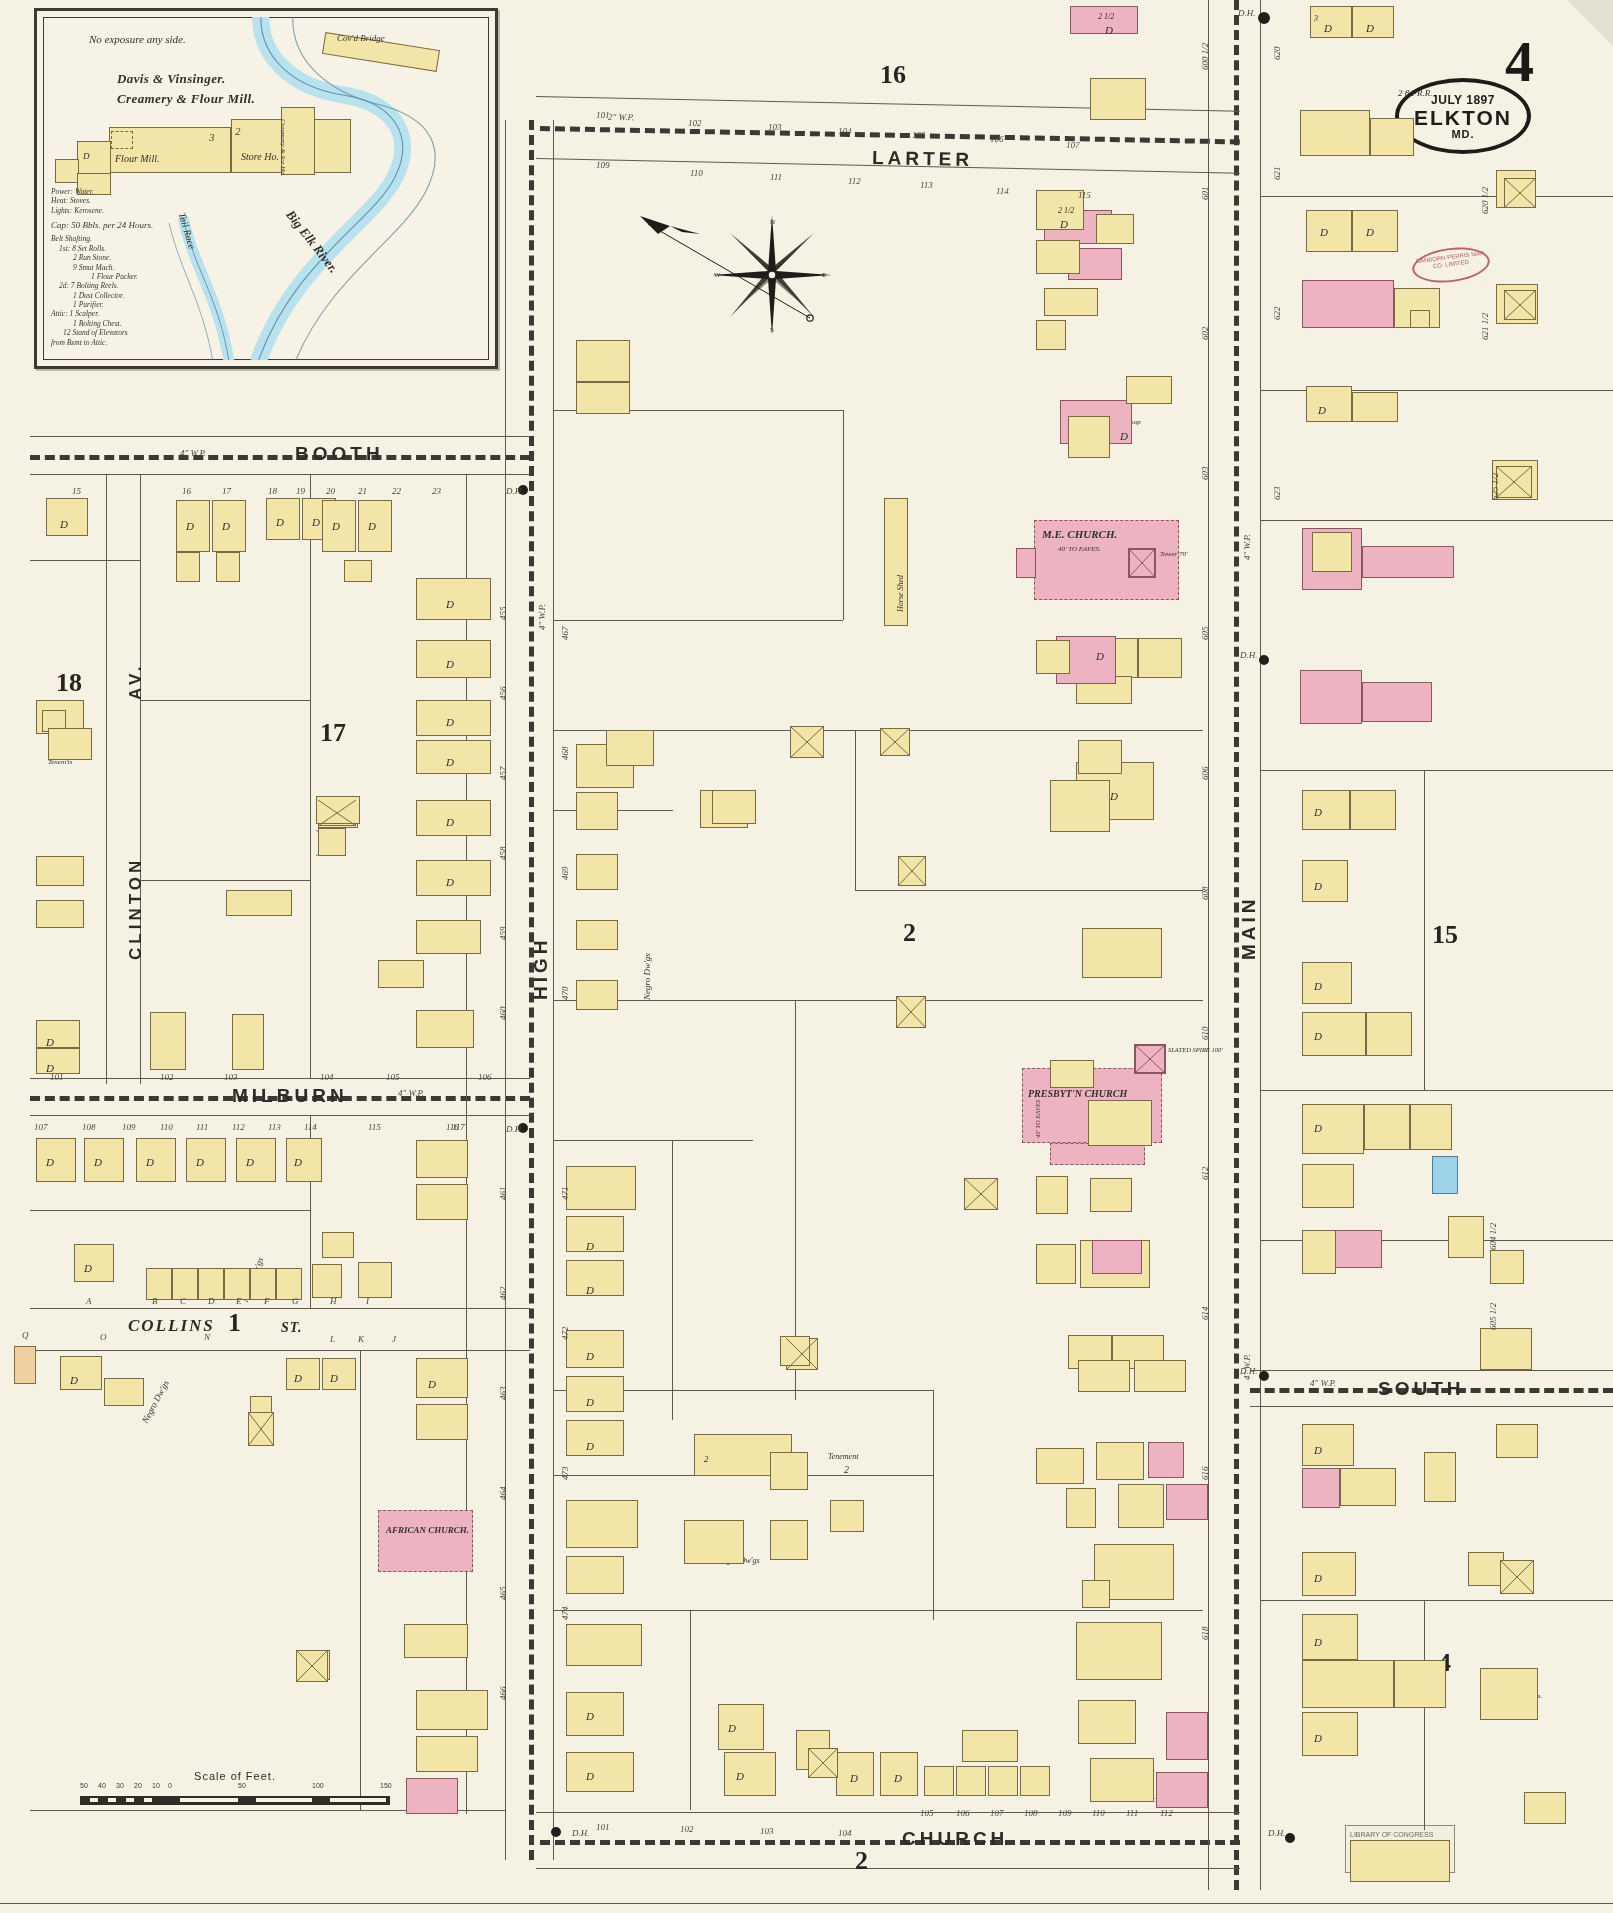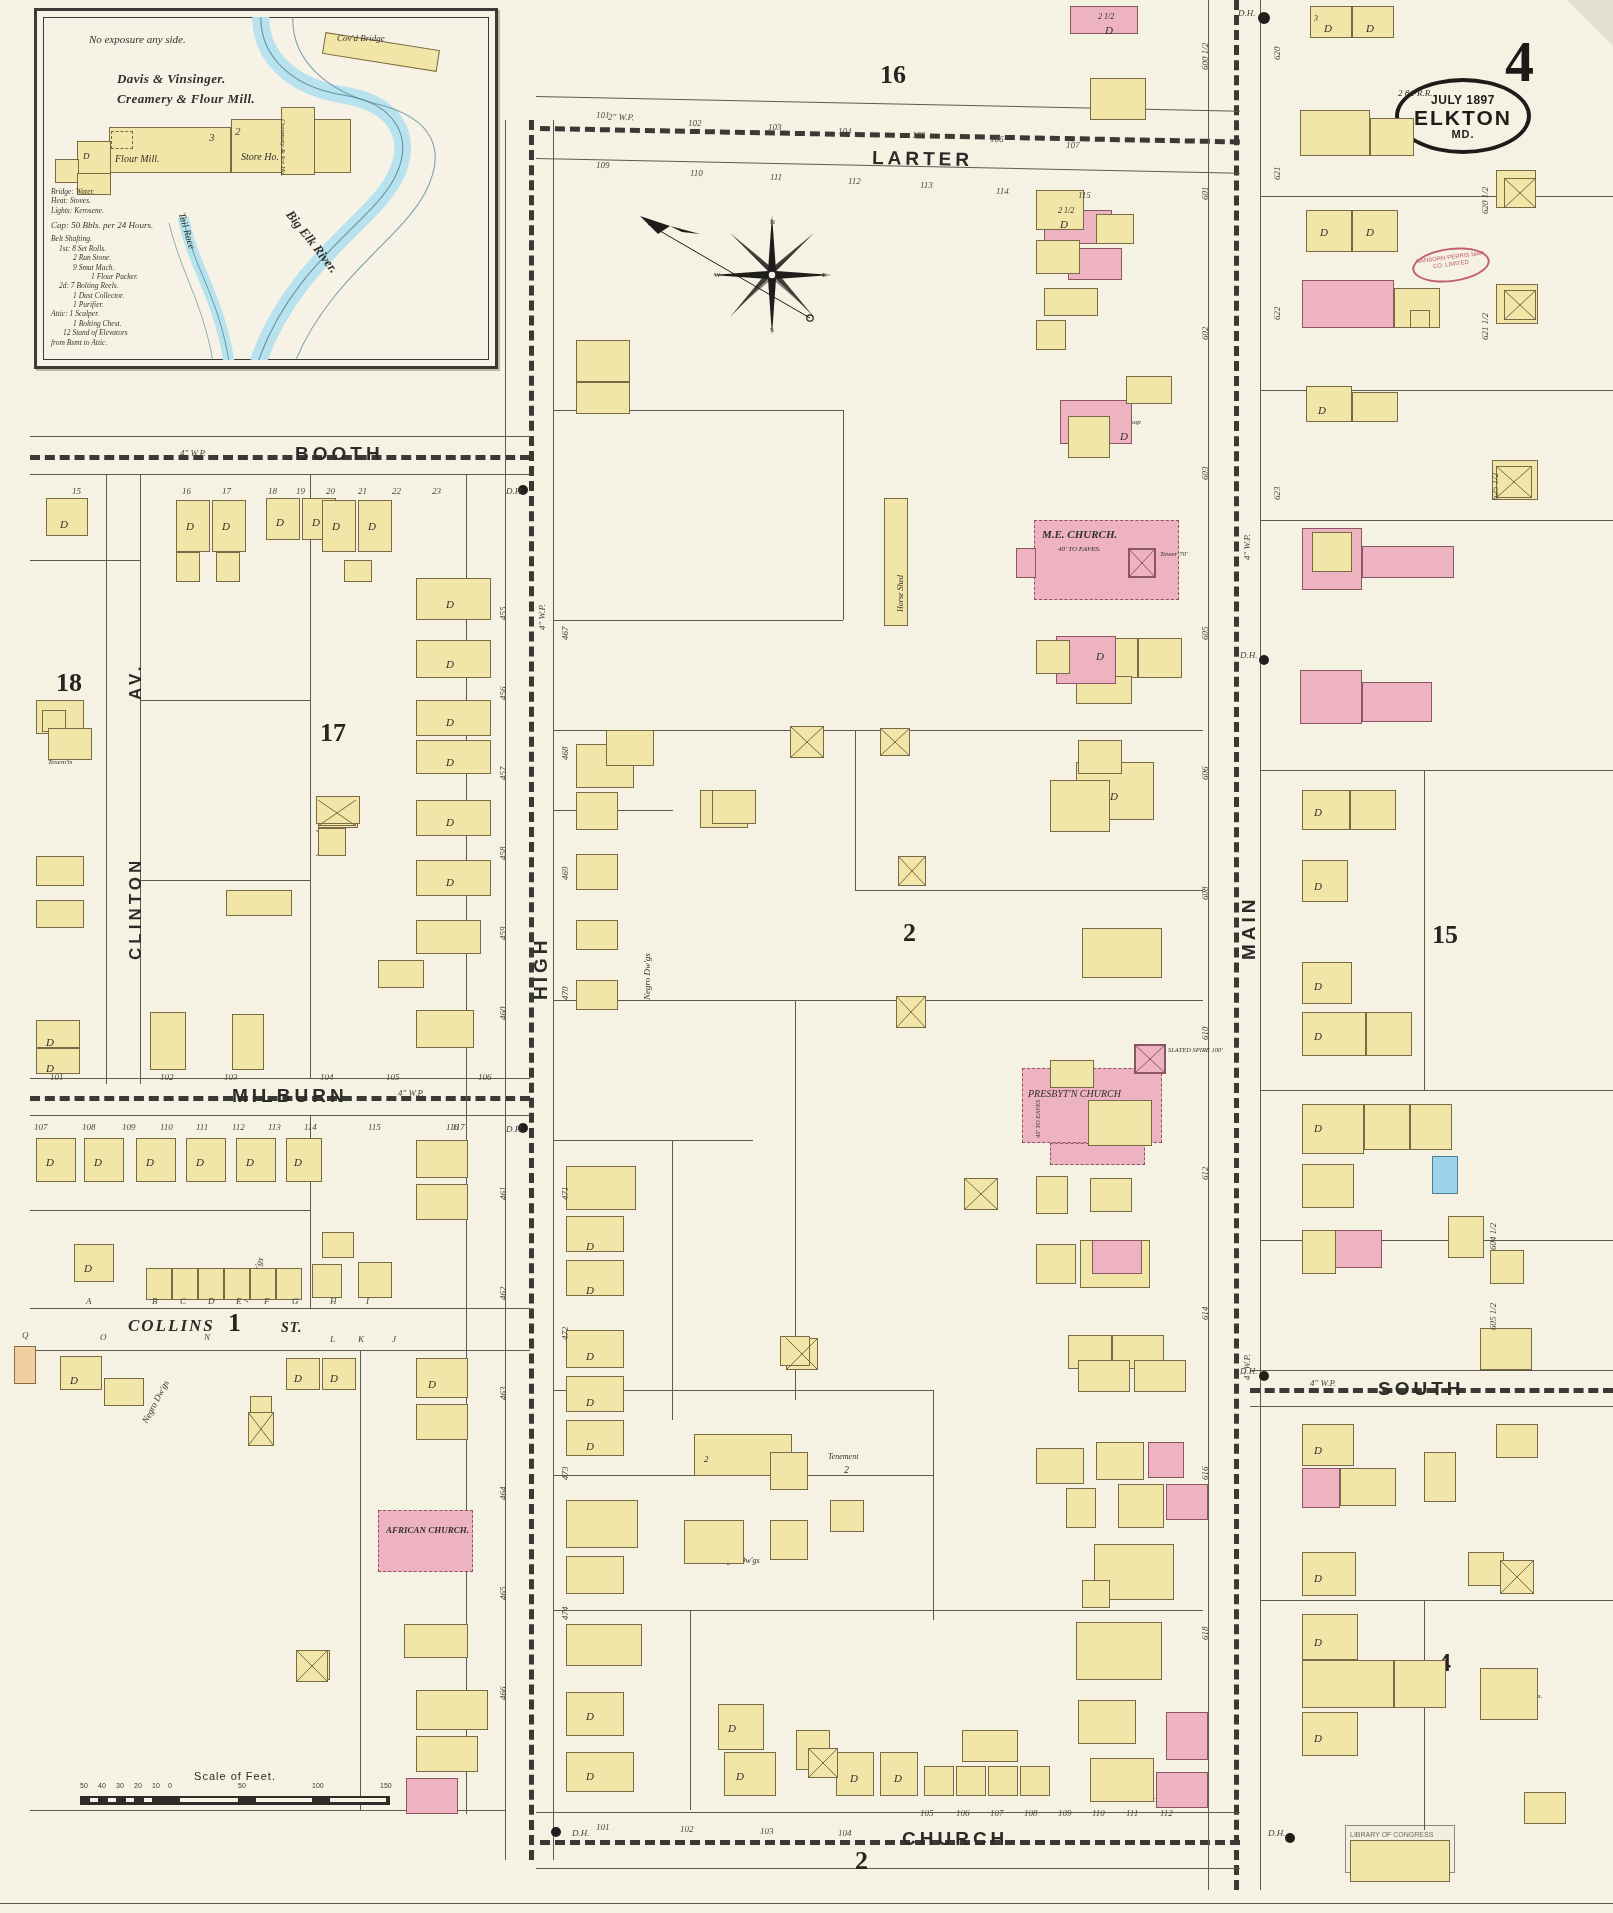--- a/index.html
+++ b/index.html
@@ -113,21 +113,21 @@
     <div class="hand" style="left:204px;top:140px;font-size:10px;">Store Ho.</div>
     <div class="num" style="left:172px;top:120px;font-size:11px;">3</div>
     <div class="num" style="left:198px;top:114px;font-size:11px;">2</div>
     <div class="hand" style="left:250px;top:108px;font-size:7px;transform:rotate(90deg);transform-origin:0 0;">Creamery &amp; Ice Ho.</div>
     <div class="hand" style="left:46px;top:140px;font-size:9px;">D</div>
 
     <div class="hand" style="left:258px;top:196px;font-size:13px;transform:rotate(52deg);transform-origin:0 0;font-weight:bold;">Big Elk River.</div>
     <div class="hand" style="left:150px;top:200px;font-size:10px;transform:rotate(73deg);transform-origin:0 0;">Tail Race</div>
 
     <div class="lbl" style="left:14px;top:176px;font-size:7.5px;">
-      <div>Bridge: Water.</div>
+      <div>Power: Water.</div>
       <div>Heat: Stoves.</div>
       <div>Lights: Kerosene.</div>
       <div style="margin-top:5px;font-size:9px;">Cap: 50 Bbls. per 24 Hours.</div>
       <div style="margin-top:3px;">Belt Shafting.</div>
       <div style="margin-left:8px;">1st: 8 Set Rolls.</div>
       <div style="margin-left:22px;">2 Run Stone.</div>
       <div style="margin-left:22px;">9 Smut Mach.</div>
       <div style="margin-left:40px;">1 Flour Packer.</div>
       <div style="margin-left:8px;">2d: 7 Bolting Reels.</div>
       <div style="margin-left:22px;">1 Dust Collector.</div>
@@ -290,21 +290,21 @@
   <div class="hand" style="left:1058px;top:545px;font-size:7px;">40' TO EAVES.</div>
   <div class="hand" style="left:1160px;top:550px;font-size:7px;">Tower 70'</div>
 
   <div class="bldg pink" style="left:1022px;top:1068px;width:140px;height:75px;border-style:dashed;"></div>
   <div class="bldg pink" style="left:1134px;top:1044px;width:32px;height:30px;border:2px solid #8c5563;"></div>
   <svg class="abs" style="left:1134px;top:1044px;" width="32" height="30">
     <line x1="0" y1="0" x2="32" y2="30" stroke="#8c5563" stroke-width="1"></line>
     <line x1="32" y1="0" x2="0" y2="30" stroke="#8c5563" stroke-width="1"></line>
   </svg>
   <div class="bldg pink" style="left:1050px;top:1143px;width:95px;height:22px;border-style:dashed;"></div>
-  <div class="hand" style="left:1028px;top:1088px;font-size:10px;font-weight:normal;">PRESBYT'N CHURCH</div>
+  <div class="hand" style="left:1028px;top:1088px;font-size:10px;font-weight:bold;">PRESBYT'N CHURCH</div>
   <div class="hand" style="left:1092px;top:1104px;font-size:7px;">45' TO EAVES</div>
   <div class="hand" style="left:1168px;top:1046px;font-size:6.5px;line-height:1.3;">SLATED SPIRE 100'</div>
   <div class="hand" style="left:1034px;top:1138px;font-size:6.5px;transform:rotate(-90deg);transform-origin:0 0;">45' TO EAVES</div>
 
   <div class="bldg pink" style="left:378px;top:1510px;width:95px;height:62px;border-style:dashed;"></div>
   <div class="hand" style="left:386px;top:1524px;font-size:9px;font-weight:bold;line-height:1.35;">AFRICAN CHURCH.</div>
 
   <div class="bldg" style="left:884px;top:498px;width:24px;height:128px;"></div>
   <div class="hand" style="left:896px;top:612px;font-size:8px;transform:rotate(-90deg);transform-origin:0 0;">Horse Shed</div>
 

